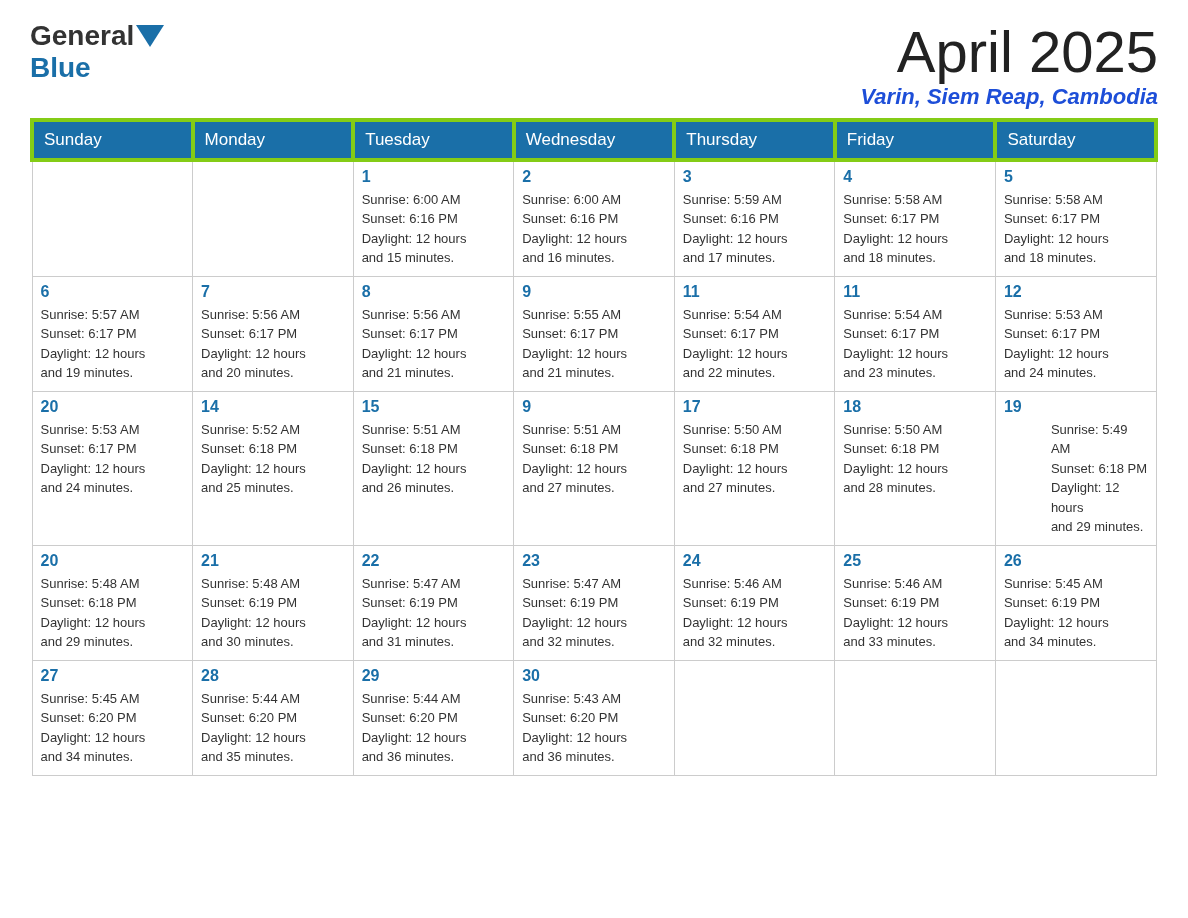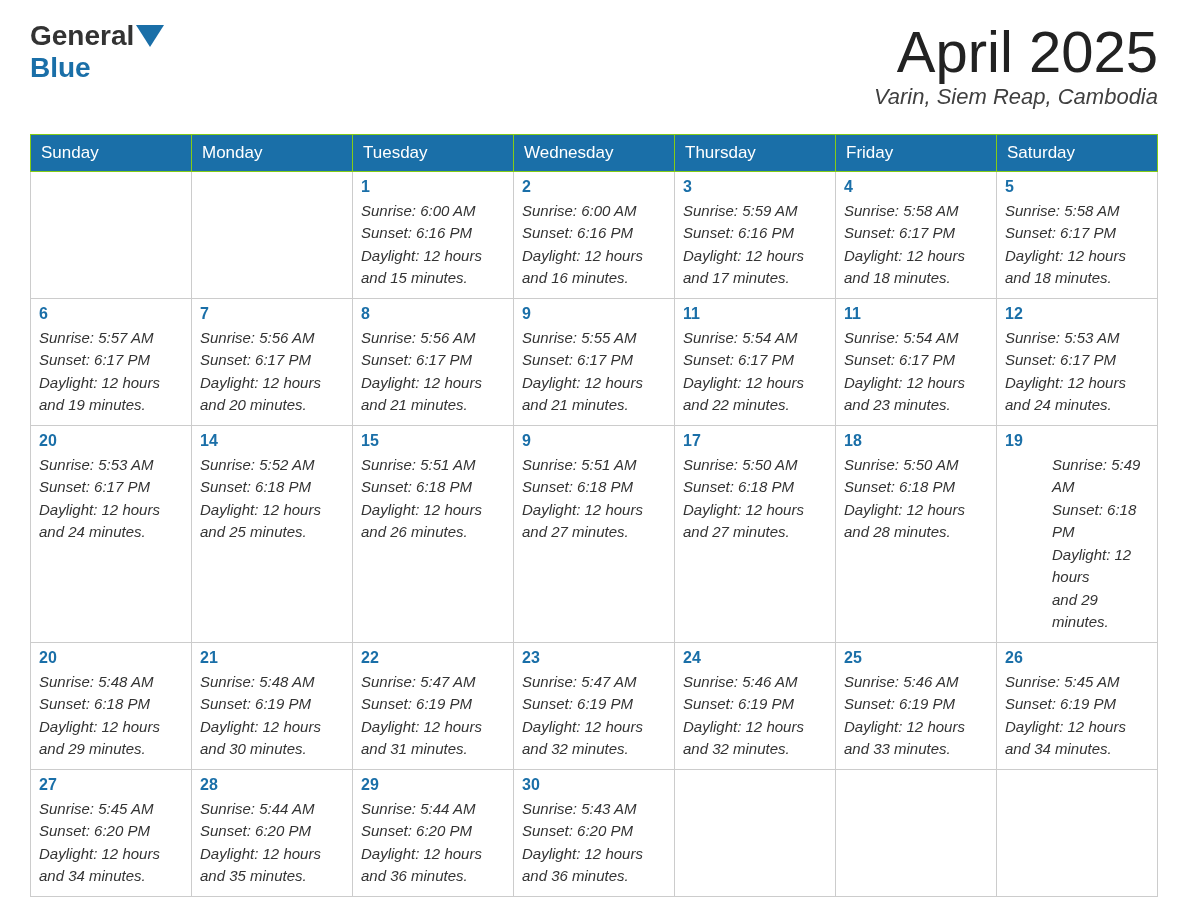--- a/index.html
+++ b/index.html
@@ -7,21 +7,21 @@
       font-family: Arial, sans-serif;
       background: #fff;
       width: 1188px;
       min-height: 918px;
       padding: 20px 30px;
     }
     .header {
       display: flex;
       justify-content: space-between;
       align-items: flex-start;
-      margin-bottom: 24px;
+      margin-bottom: 8px;
       gap: 19px;
     }
     .logo {
       display: flex;
       flex-direction: column;
       align-items: flex-start;
     }
     .logo-text {
       display: flex;
       align-items: center;
@@ -48,56 +48,56 @@
       text-align: right;
     }
     .month-title {
       font-size: 58px;
       font-weight: normal;
       color: #222;
       line-height: 1.1;
     }
     .location {
       font-size: 22px;
-      color: #404040;
+      color: #1d4ed8;
       font-style: italic;
+      font-weight: bold;
     }
     .calendar {
       width: 100%;
       border-collapse: collapse;
       border: 1px solid #aaa;
     }
     .calendar th {
       background-color: #1a6fa8;
       color: #fff;
       padding: 8px 10px;
       text-align: left;
       font-size: 17px;
       font-weight: normal;
-      border: 1px solid #84cc16;
+      border: 4px solid #84cc16;
     }
     .calendar td {
       border: 1px solid #ccc;
       vertical-align: top;
       padding: 6px 8px;
       width: calc(100% / 7);
       min-height: 100px;
     }
     .day-number {
       font-size: 16px;
       color: #1a6fa8;
       font-weight: bold;
       margin-bottom: 4px;
       display: block;
     }
     .day-info {
-      font-size: 15px;
+      font-size: 13px;
       color: #333;
       line-height: 1.5;
-      font-style: italic;
     }
     .empty-cell {
       background: #fff;
     }
     tr.week-row td {
       padding-top: 6px;
       padding-bottom: 8px;
     }
   </style>
 </head>

